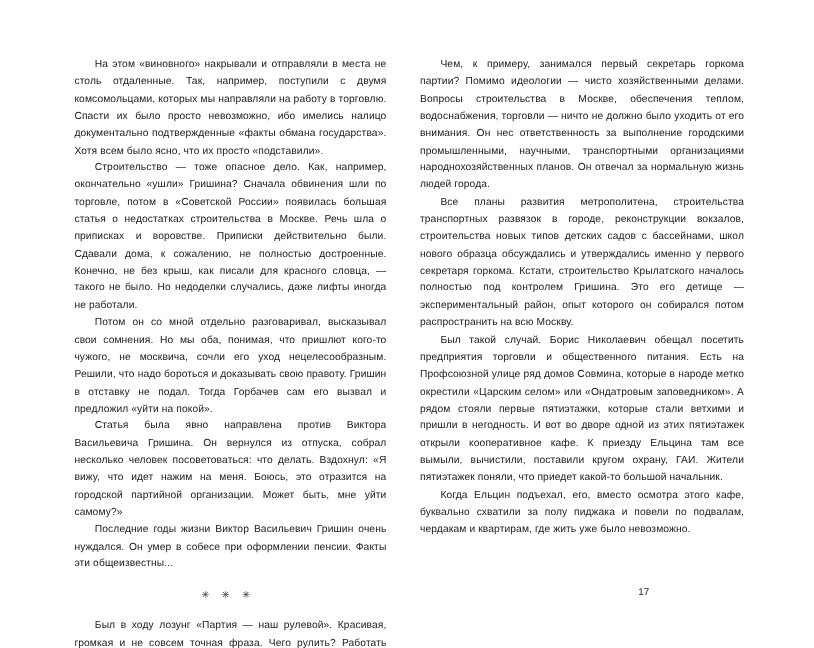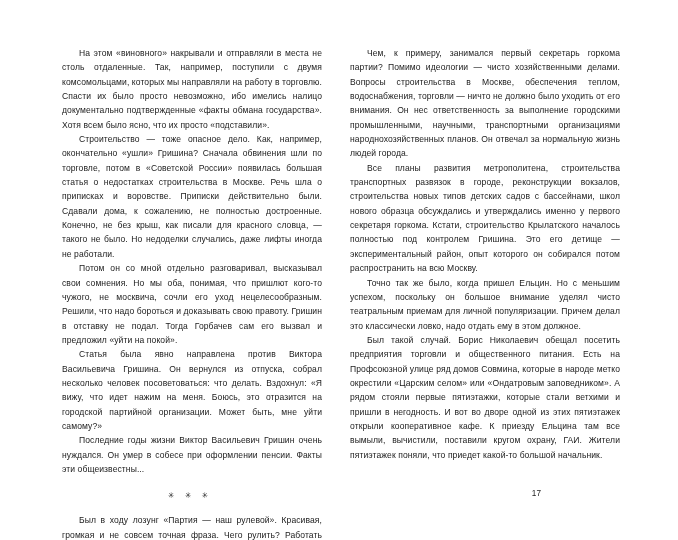--- a/index.html
+++ b/index.html
@@ -106,19 +106,19 @@
     <div class="ornament">✳ ✳ ✳</div>
     <div class="text-block">
       <p>Был в ходу лозунг «Партия — наш рулевой». Красивая, громкая и не совсем точная фраза. Чего рулить? Работать надо. Партия в те времена — орган управления государ-</p>
     </div>
   </div>
 
   <div class="page page-right">
     <div class="text-block">
       <p>Чем, к примеру, занимался первый секретарь горкома партии? Помимо идеологии — чисто хозяйственными делами. Вопросы строительства в Москве, обеспечения теплом, водоснабжения, торговли — ничто не должно было уходить от его внимания. Он нес ответственность за выполнение городскими промышленными, научными, транспортными организациями народнохозяйственных планов. Он отвечал за нормальную жизнь людей города.</p>
       <p>Все планы развития метрополитена, строительства транспортных развязок в городе, реконструкции вокзалов, строительства новых типов детских садов с бассейнами, школ нового образца обсуждались и утверждались именно у первого секретаря горкома. Кстати, строительство Крылатского началось полностью под контролем Гришина. Это его детище — экспериментальный район, опыт которого он собирался потом распространить на всю Москву.</p>
-      <p>Точно так же было, когда пришел Ельцин. Но с меньшим успехом, поскольку он большое внимание уделял чисто театральным приемам для личной популяризации. Причем делал это классически ловко, надо отдать ему в этом должное.</p>
       <p>Был такой случай. Борис Николаевич обещал посетить предприятия торговли и общественного питания. Есть на Профсоюзной улице ряд домов Совмина, которые в народе метко окрестили «Царским селом» или «Ондатровым заповедником». А рядом стояли первые пятиэтажки, которые стали ветхими и пришли в негодность. И вот во дворе одной из этих пятиэтажек открыли кооперативное кафе. К приезду Ельцина там все вымыли, вычистили, поставили кругом охрану, ГАИ. Жители пятиэтажек поняли, что приедет какой-то большой начальник.</p>
+      <p>Когда Ельцин подъехал, его, вместо осмотра этого кафе, буквально схватили за полу пиджака и повели по подвалам, чердакам и квартирам, где жить уже было невозможно.</p>
     </div>
     <div class="folio">17</div>
   </div>
 
 </div>
 
 </body></html>

